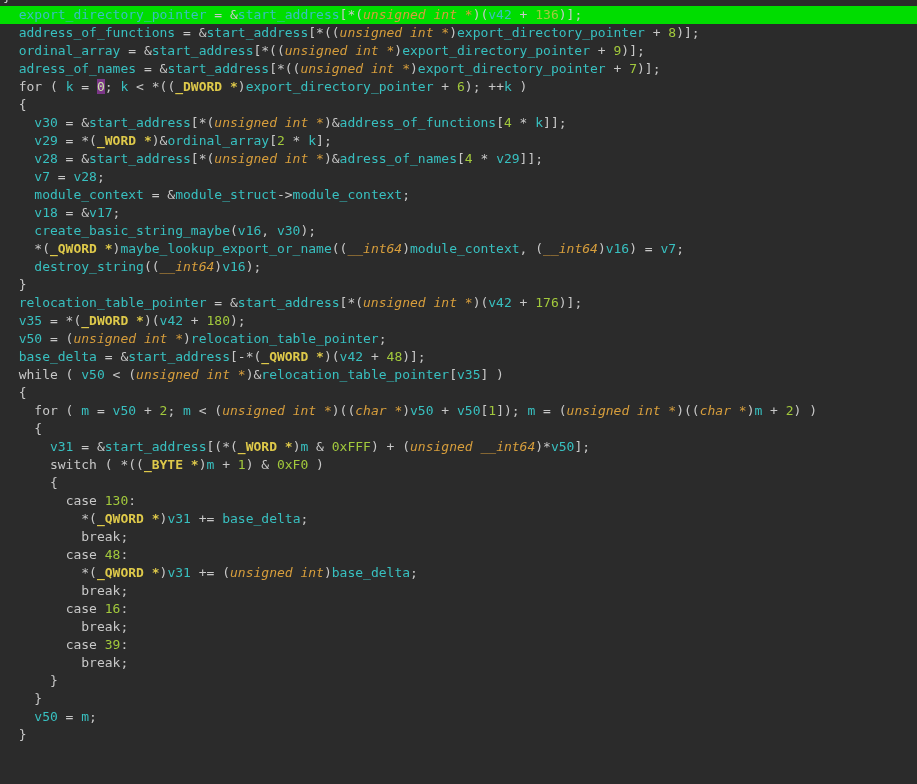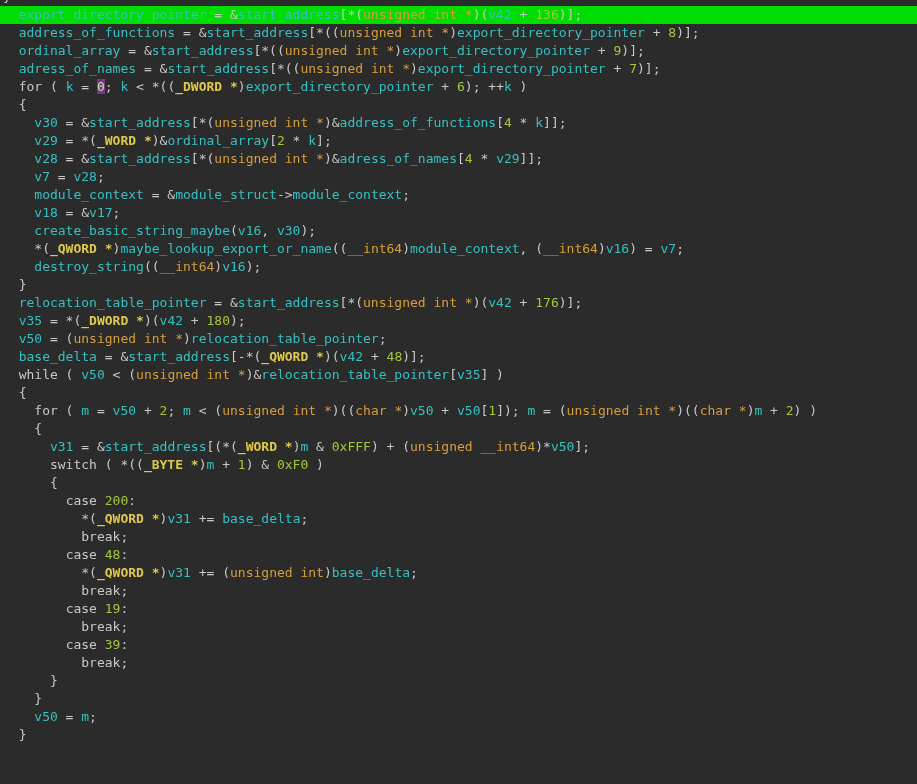--- a/index.html
+++ b/index.html
@@ -28,21 +28,21 @@
     white-space: pre;
     color: var(--punctuation, #c8c8c8);
   }
   .line.selected {
     background: var(--selection, #00dd00);
     margin-left: -3px;
     padding-left: 3px;
   }
   .tok-pun { color: var(--punctuation, #c8c8c8); }
   .tok-id  { color: var(--identifier, #38c0c0); }
-  .tok-kw  { color: var(--type-keyword, #d79e3c); }
+  .tok-kw  { color: var(--type-keyword, #d79e3c); font-style: italic; }
   .tok-mac { color: var(--macro-type, #dec94a); font-weight: bold; }
   .tok-num { color: var(--number, #a2c93c); text-align: right; }
   .tok-cur {
     color: var(--cursor-item-fg, #cbe6a8);
     background: var(--cursor-item-bg, #7b3687);
   }
 </style>
 </head>
 <body>
 
@@ -69,27 +69,27 @@
       <div class="line"><span>  </span><span class="tok-id">v35</span><span class="tok-pun"> = *(</span><span class="tok-mac">_DWORD *</span><span class="tok-pun">)(</span><span class="tok-id">v42</span><span class="tok-pun"> + </span><span class="tok-num">180</span><span class="tok-pun">);</span></div>
       <div class="line"><span>  </span><span class="tok-id">v50</span><span class="tok-pun"> = (</span><span class="tok-kw">unsigned int *</span><span class="tok-pun">)</span><span class="tok-id">relocation_table_pointer</span><span class="tok-pun">;</span></div>
       <div class="line"><span>  </span><span class="tok-id">base_delta</span><span class="tok-pun"> = &amp;</span><span class="tok-id">start_address</span><span class="tok-pun">[-*(</span><span class="tok-mac">_QWORD *</span><span class="tok-pun">)(</span><span class="tok-id">v42</span><span class="tok-pun"> + </span><span class="tok-num">48</span><span class="tok-pun">)];</span></div>
       <div class="line"><span>  </span><span class="tok-pun">while ( </span><span class="tok-id">v50</span><span class="tok-pun"> &lt; (</span><span class="tok-kw">unsigned int *</span><span class="tok-pun">)&amp;</span><span class="tok-id">relocation_table_pointer</span><span class="tok-pun">[</span><span class="tok-id">v35</span><span class="tok-pun">] )</span></div>
       <div class="line"><span>  </span><span class="tok-pun">{</span></div>
       <div class="line"><span>    </span><span class="tok-pun">for ( </span><span class="tok-id">m</span><span class="tok-pun"> = </span><span class="tok-id">v50</span><span class="tok-pun"> + </span><span class="tok-num">2</span><span class="tok-pun">; </span><span class="tok-id">m</span><span class="tok-pun"> &lt; (</span><span class="tok-kw">unsigned int *</span><span class="tok-pun">)((</span><span class="tok-kw">char *</span><span class="tok-pun">)</span><span class="tok-id">v50</span><span class="tok-pun"> + </span><span class="tok-id">v50</span><span class="tok-pun">[</span><span class="tok-num">1</span><span class="tok-pun">]); </span><span class="tok-id">m</span><span class="tok-pun"> = (</span><span class="tok-kw">unsigned int *</span><span class="tok-pun">)((</span><span class="tok-kw">char *</span><span class="tok-pun">)</span><span class="tok-id">m</span><span class="tok-pun"> + </span><span class="tok-num">2</span><span class="tok-pun">) )</span></div>
       <div class="line"><span>    </span><span class="tok-pun">{</span></div>
       <div class="line"><span>      </span><span class="tok-id">v31</span><span class="tok-pun"> = &amp;</span><span class="tok-id">start_address</span><span class="tok-pun">[(*(</span><span class="tok-mac">_WORD *</span><span class="tok-pun">)</span><span class="tok-id">m</span><span class="tok-pun"> &amp; </span><span class="tok-num">0xFFF</span><span class="tok-pun">) + (</span><span class="tok-kw">unsigned __int64</span><span class="tok-pun">)*</span><span class="tok-id">v50</span><span class="tok-pun">];</span></div>
       <div class="line"><span>      </span><span class="tok-pun">switch ( *((</span><span class="tok-mac">_BYTE *</span><span class="tok-pun">)</span><span class="tok-id">m</span><span class="tok-pun"> + </span><span class="tok-num">1</span><span class="tok-pun">) &amp; </span><span class="tok-num">0xF0</span><span class="tok-pun"> )</span></div>
       <div class="line"><span>      </span><span class="tok-pun">{</span></div>
-      <div class="line"><span>        </span><span class="tok-pun">case </span><span class="tok-num">200</span><span class="tok-pun">:</span></div>
+      <div class="line"><span>        </span><span class="tok-pun">case </span><span class="tok-num">130</span><span class="tok-pun">:</span></div>
       <div class="line"><span>          </span><span class="tok-pun">*(</span><span class="tok-mac">_QWORD *</span><span class="tok-pun">)</span><span class="tok-id">v31</span><span class="tok-pun"> += </span><span class="tok-id">base_delta</span><span class="tok-pun">;</span></div>
       <div class="line"><span>          </span><span class="tok-pun">break;</span></div>
       <div class="line"><span>        </span><span class="tok-pun">case </span><span class="tok-num">48</span><span class="tok-pun">:</span></div>
       <div class="line"><span>          </span><span class="tok-pun">*(</span><span class="tok-mac">_QWORD *</span><span class="tok-pun">)</span><span class="tok-id">v31</span><span class="tok-pun"> += (</span><span class="tok-kw">unsigned int</span><span class="tok-pun">)</span><span class="tok-id">base_delta</span><span class="tok-pun">;</span></div>
       <div class="line"><span>          </span><span class="tok-pun">break;</span></div>
-      <div class="line"><span>        </span><span class="tok-pun">case </span><span class="tok-num">19</span><span class="tok-pun">:</span></div>
+      <div class="line"><span>        </span><span class="tok-pun">case </span><span class="tok-num">16</span><span class="tok-pun">:</span></div>
       <div class="line"><span>          </span><span class="tok-pun">break;</span></div>
       <div class="line"><span>        </span><span class="tok-pun">case </span><span class="tok-num">39</span><span class="tok-pun">:</span></div>
       <div class="line"><span>          </span><span class="tok-pun">break;</span></div>
       <div class="line"><span>      </span><span class="tok-pun">}</span></div>
       <div class="line"><span>    </span><span class="tok-pun">}</span></div>
       <div class="line"><span>    </span><span class="tok-id">v50</span><span class="tok-pun"> = </span><span class="tok-id">m</span><span class="tok-pun">;</span></div>
       <div class="line"><span>  </span><span class="tok-pun">}</span></div>
     </div>
 </div>
 

